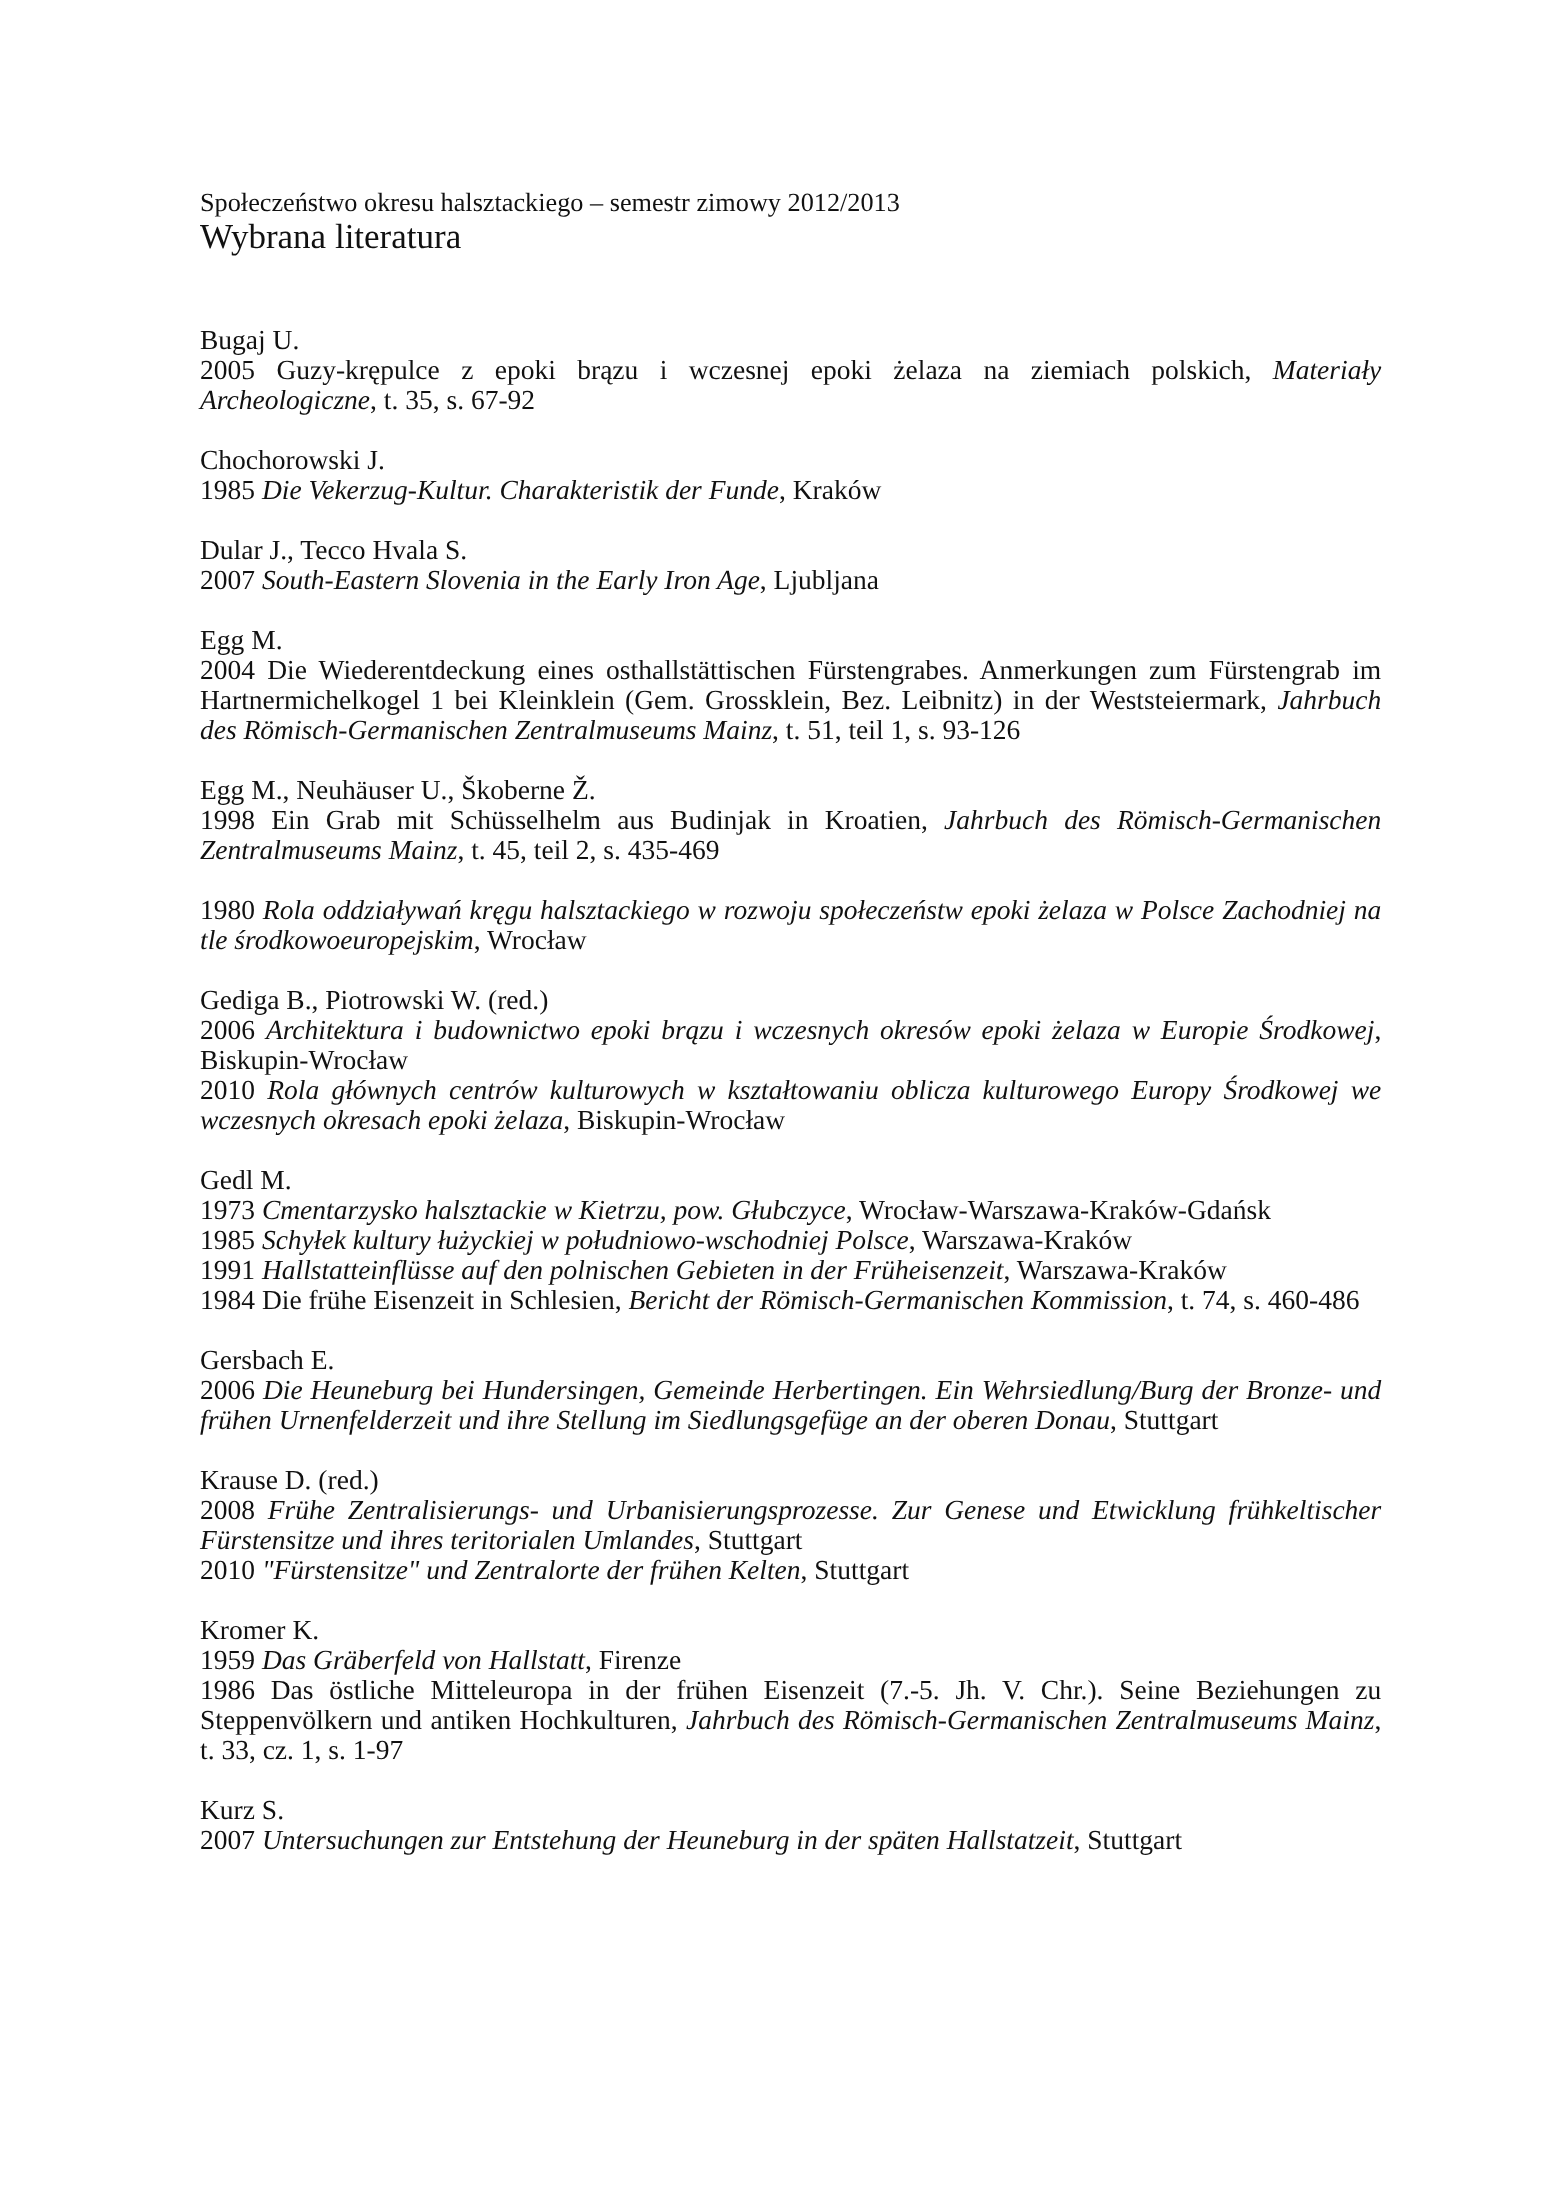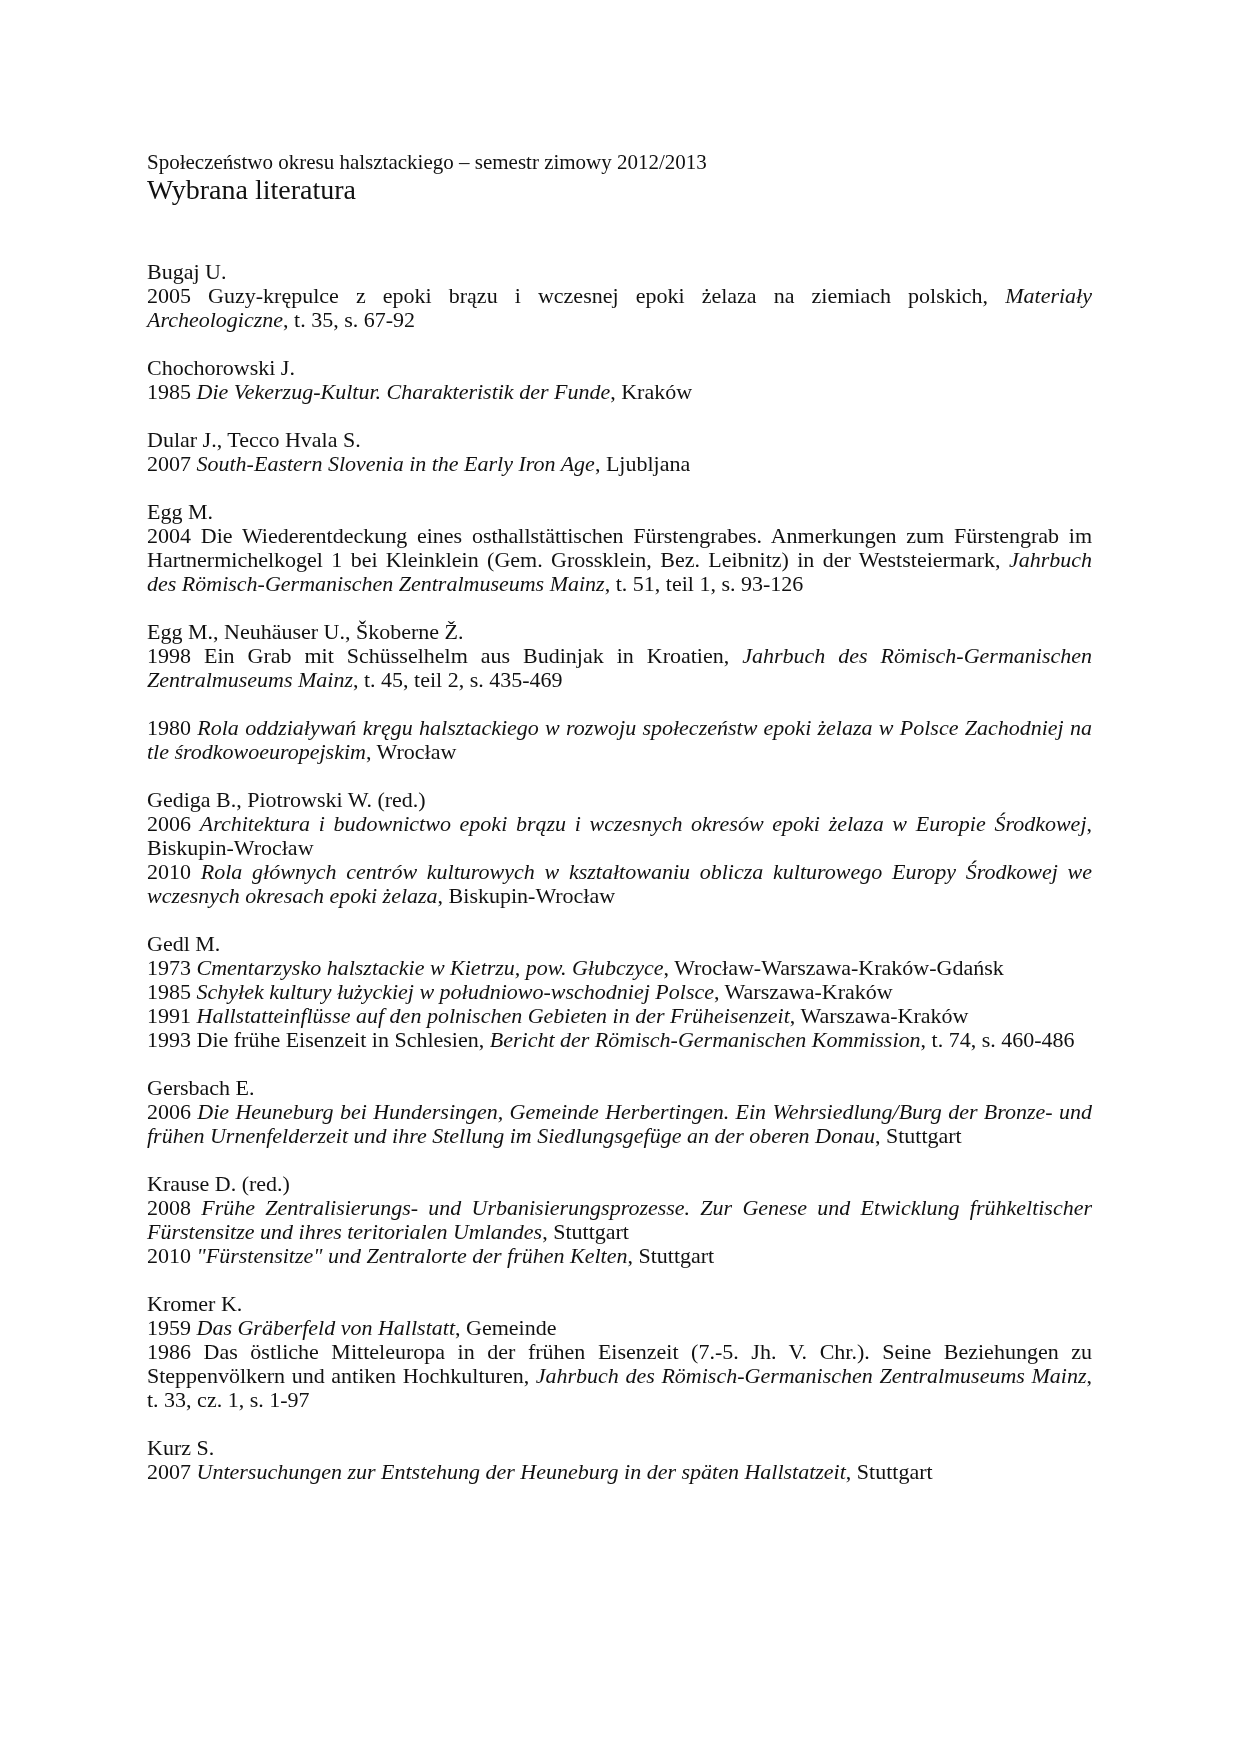--- a/index.html
+++ b/index.html
@@ -10,21 +10,21 @@
   body {
     width: 1240px;
     height: 1754px;
     position: relative;
     overflow: hidden;
     font-family: "Liberation Serif", "DejaVu Serif", serif;
     color: #111111;
   }
   .page {
     position: absolute;
-    left: 147px;
+    left: 160px;
     top: 148px;
     width: 945px;
   }
   .doc-title {
     font-size: 21px;
     line-height: 28px;
     margin: 0;
     font-weight: normal;
   }
   .doc-subtitle {
@@ -102,40 +102,40 @@
           <span class="entry-work"><span class="seg-roman">2006 </span><span class="seg-italic">Architektura i budownictwo epoki brązu i wczesnych okresów epoki żelaza w Europie Środkowej</span><span class="seg-roman">, Biskupin-Wrocław</span></span>
           <span class="entry-work"><span class="seg-roman">2010 </span><span class="seg-italic">Rola głównych centrów kulturowych w kształtowaniu oblicza kulturowego Europy Środkowej we wczesnych okresach epoki żelaza</span><span class="seg-roman">, Biskupin-Wrocław</span></span>
         </div>
       </div>
       <div class="entry">
         <span class="entry-author">Gedl M.</span>
         <div class="entry-works">
           <span class="entry-work"><span class="seg-roman">1973 </span><span class="seg-italic">Cmentarzysko halsztackie w Kietrzu, pow. Głubczyce</span><span class="seg-roman">, Wrocław-Warszawa-Kraków-Gdańsk</span></span>
           <span class="entry-work"><span class="seg-roman">1985 </span><span class="seg-italic">Schyłek kultury łużyckiej w południowo-wschodniej Polsce</span><span class="seg-roman">, Warszawa-Kraków</span></span>
           <span class="entry-work"><span class="seg-roman">1991 </span><span class="seg-italic">Hallstatteinflüsse auf den polnischen Gebieten in der Früheisenzeit</span><span class="seg-roman">, Warszawa-Kraków</span></span>
-          <span class="entry-work"><span class="seg-roman">1993 Die frühe Eisenzeit in Schlesien, </span><span class="seg-italic">Bericht der Römisch-Germanischen Kommission</span><span class="seg-roman">, t. 74, s. 460-486</span></span>
+          <span class="entry-work"><span class="seg-roman">1984 Die frühe Eisenzeit in Schlesien, </span><span class="seg-italic">Bericht der Römisch-Germanischen Kommission</span><span class="seg-roman">, t. 74, s. 460-486</span></span>
         </div>
       </div>
       <div class="entry">
         <span class="entry-author">Gersbach E.</span>
         <div class="entry-works">
           <span class="entry-work"><span class="seg-roman">2006 </span><span class="seg-italic">Die Heuneburg bei Hundersingen, Gemeinde Herbertingen. Ein Wehrsiedlung/Burg der Bronze- und frühen Urnenfelderzeit und ihre Stellung im Siedlungsgefüge an der oberen Donau</span><span class="seg-roman">, Stuttgart</span></span>
         </div>
       </div>
       <div class="entry">
         <span class="entry-author">Krause D. (red.)</span>
         <div class="entry-works">
           <span class="entry-work"><span class="seg-roman">2008 </span><span class="seg-italic">Frühe Zentralisierungs- und Urbanisierungsprozesse. Zur Genese und Etwicklung frühkeltischer Fürstensitze und ihres teritorialen Umlandes</span><span class="seg-roman">, Stuttgart</span></span>
           <span class="entry-work"><span class="seg-roman">2010 </span><span class="seg-italic">"Fürstensitze" und Zentralorte der frühen Kelten</span><span class="seg-roman">, Stuttgart</span></span>
         </div>
       </div>
       <div class="entry">
         <span class="entry-author">Kromer K.</span>
         <div class="entry-works">
-          <span class="entry-work"><span class="seg-roman">1959 </span><span class="seg-italic">Das Gräberfeld von Hallstatt</span><span class="seg-roman">, Gemeinde</span></span>
+          <span class="entry-work"><span class="seg-roman">1959 </span><span class="seg-italic">Das Gräberfeld von Hallstatt</span><span class="seg-roman">, Firenze</span></span>
           <span class="entry-work"><span class="seg-roman">1986 Das östliche Mitteleuropa in der frühen Eisenzeit (7.-5. Jh. V. Chr.). Seine Beziehungen zu Steppenvölkern und antiken Hochkulturen, </span><span class="seg-italic">Jahrbuch des Römisch-Germanischen Zentralmuseums Mainz</span><span class="seg-roman">, t. 33, cz. 1, s. 1-97</span></span>
         </div>
       </div>
       <div class="entry">
         <span class="entry-author">Kurz S.</span>
         <div class="entry-works">
           <span class="entry-work"><span class="seg-roman">2007 </span><span class="seg-italic">Untersuchungen zur Entstehung der Heuneburg in der späten Hallstatzeit</span><span class="seg-roman">, Stuttgart</span></span>
         </div>
       </div>
     </div>

